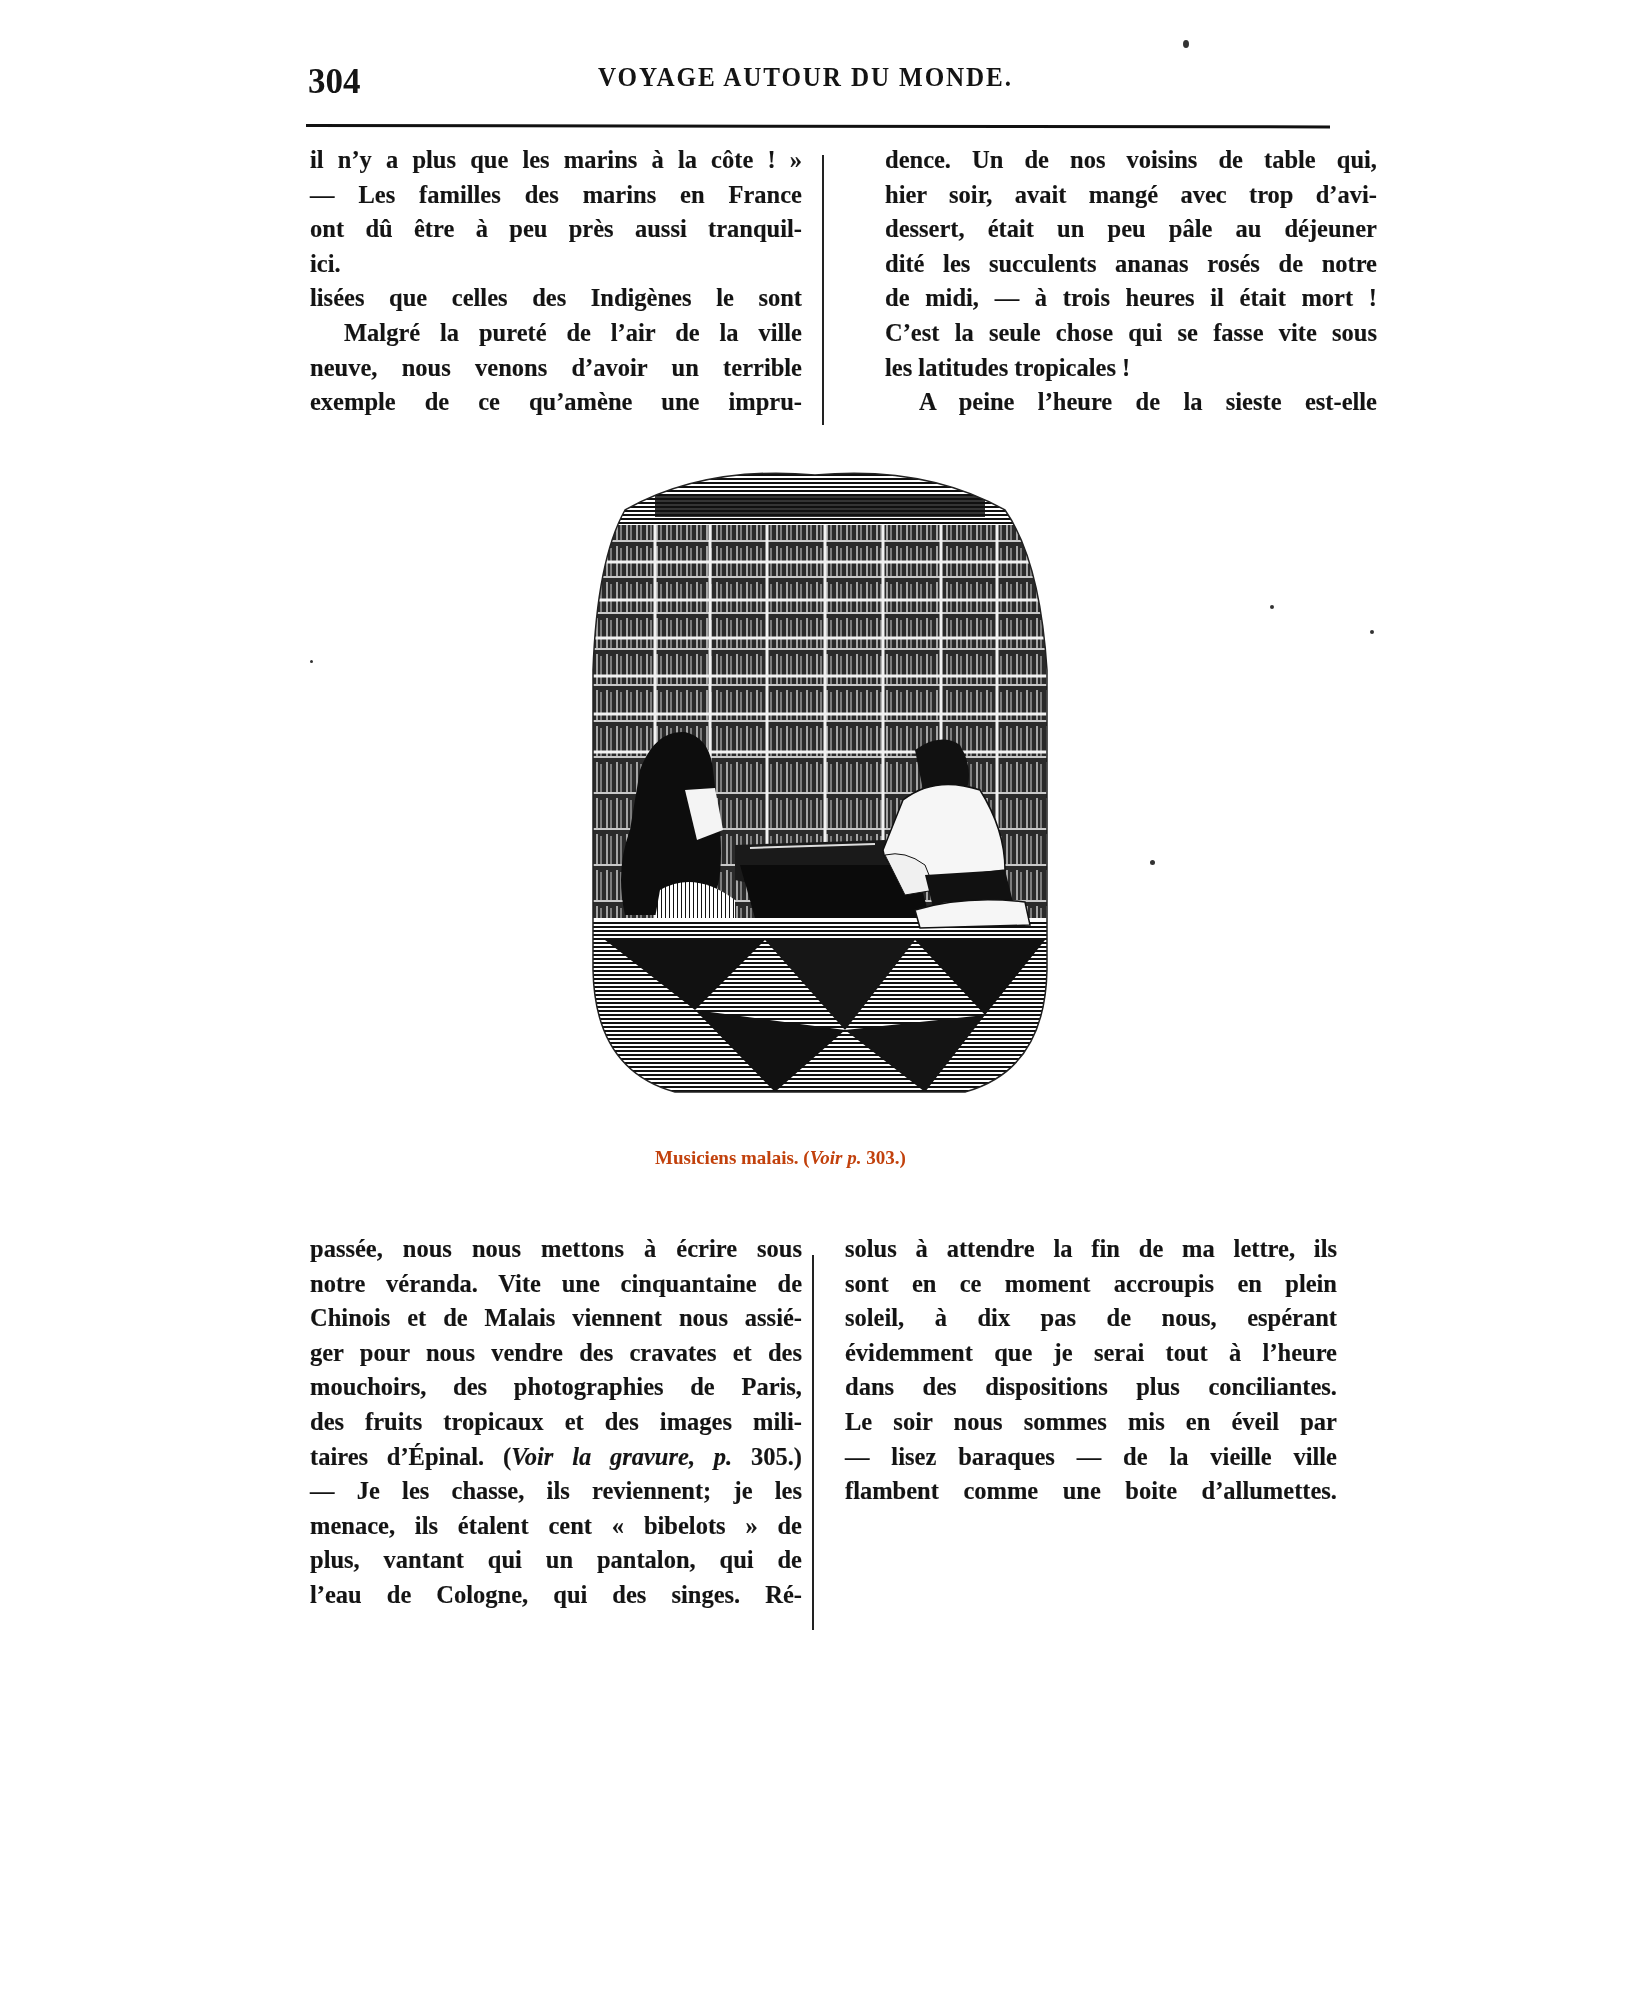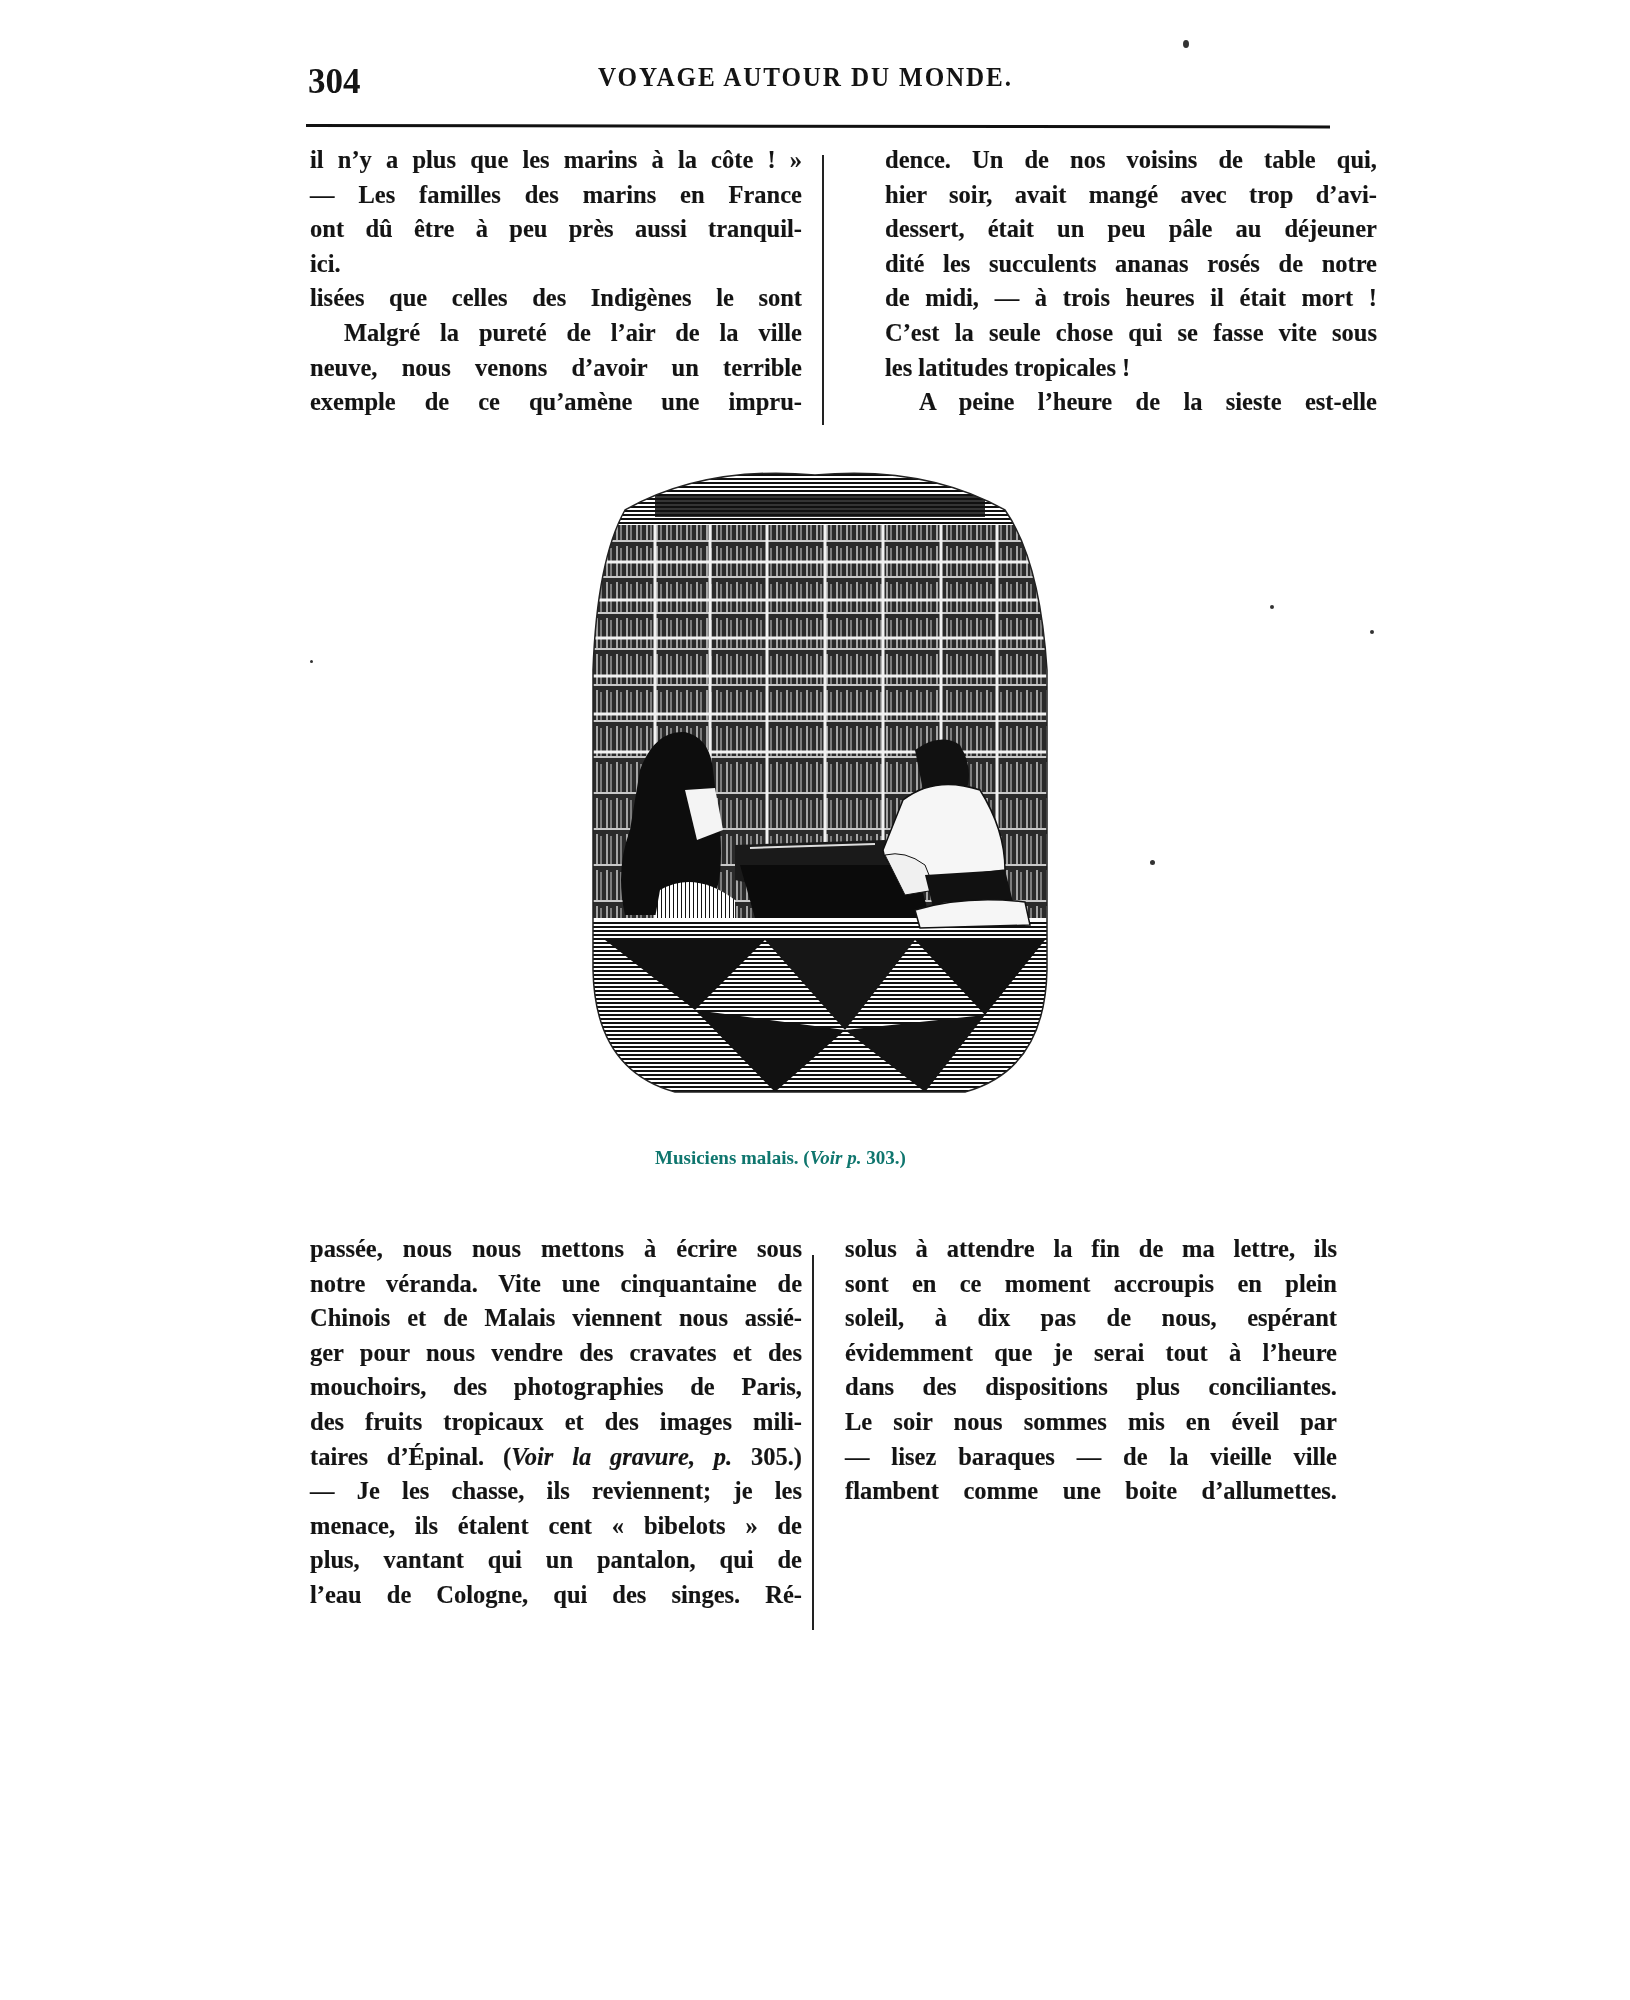--- a/index.html
+++ b/index.html
@@ -95,21 +95,21 @@
     height: 630px;
   }
   .figure svg { display: block; }
   .caption {
     position: absolute;
     left: 655px;
     top: 1147px;
     font-family: "Liberation Serif", serif;
     font-size: 19px;
     font-weight: bold;
-    color: #0f766e;
+    color: #c2410c;
     white-space: nowrap;
   }
   .caption .it {
     font-style: italic;
   }
   .it { font-style: italic; }
   .speck {
     position: absolute;
     background: #333;
     border-radius: 50%;

